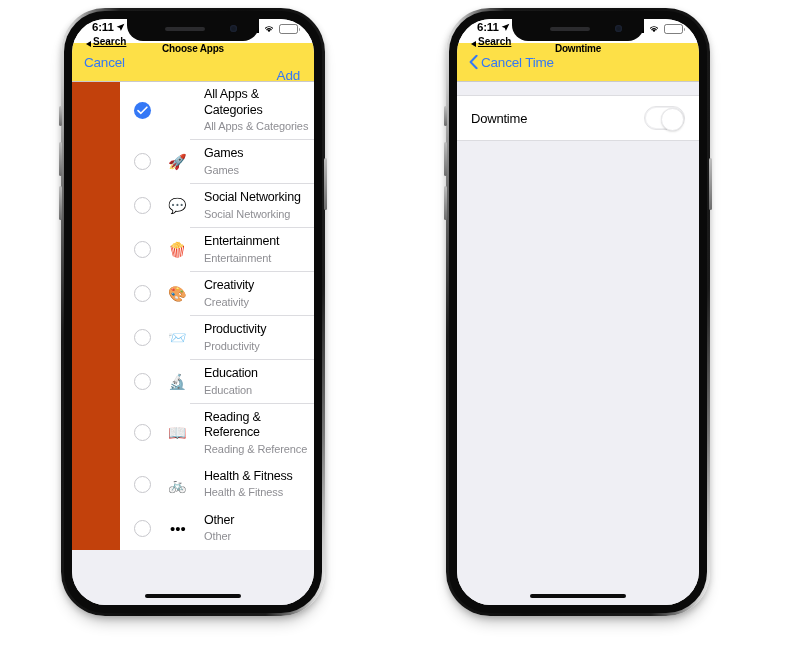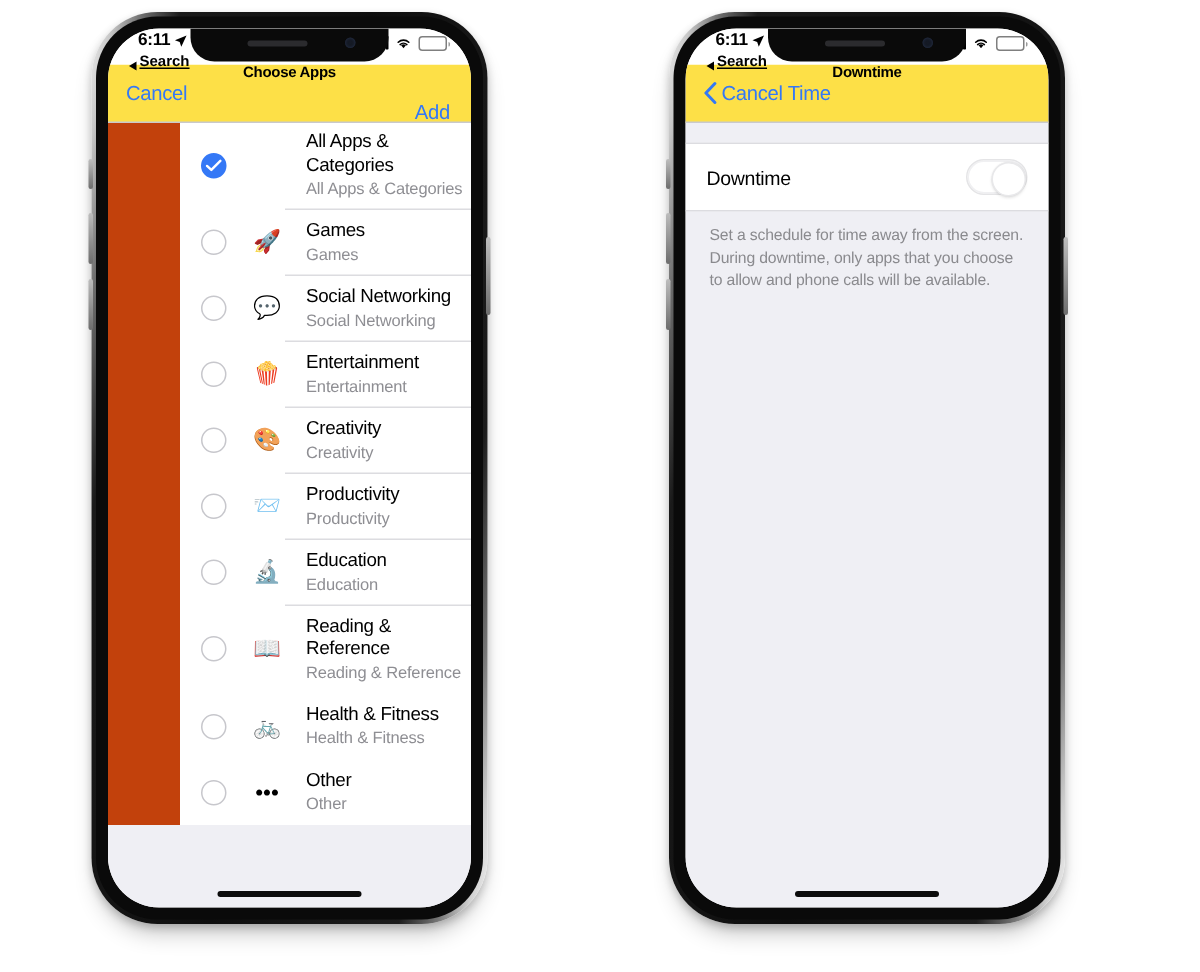--- a/index.html
+++ b/index.html
@@ -565,19 +565,18 @@
       </div>
 
       <div class="content">
         <div style="height:14px"></div>
         <div class="toggle-row">
           <div class="toggle-label">Downtime</div>
           <div class="switch">
             <div class="knob"></div>
           </div>
         </div>
-        <div class="footnote">Set a schedule for time away from the screen. During downtime, only apps that you choose to allow and phone calls will be available.</div>
       </div>
 
       <div class="home-ind"></div>
     </div>
   </div>
 </div>
 
 </body></html>

